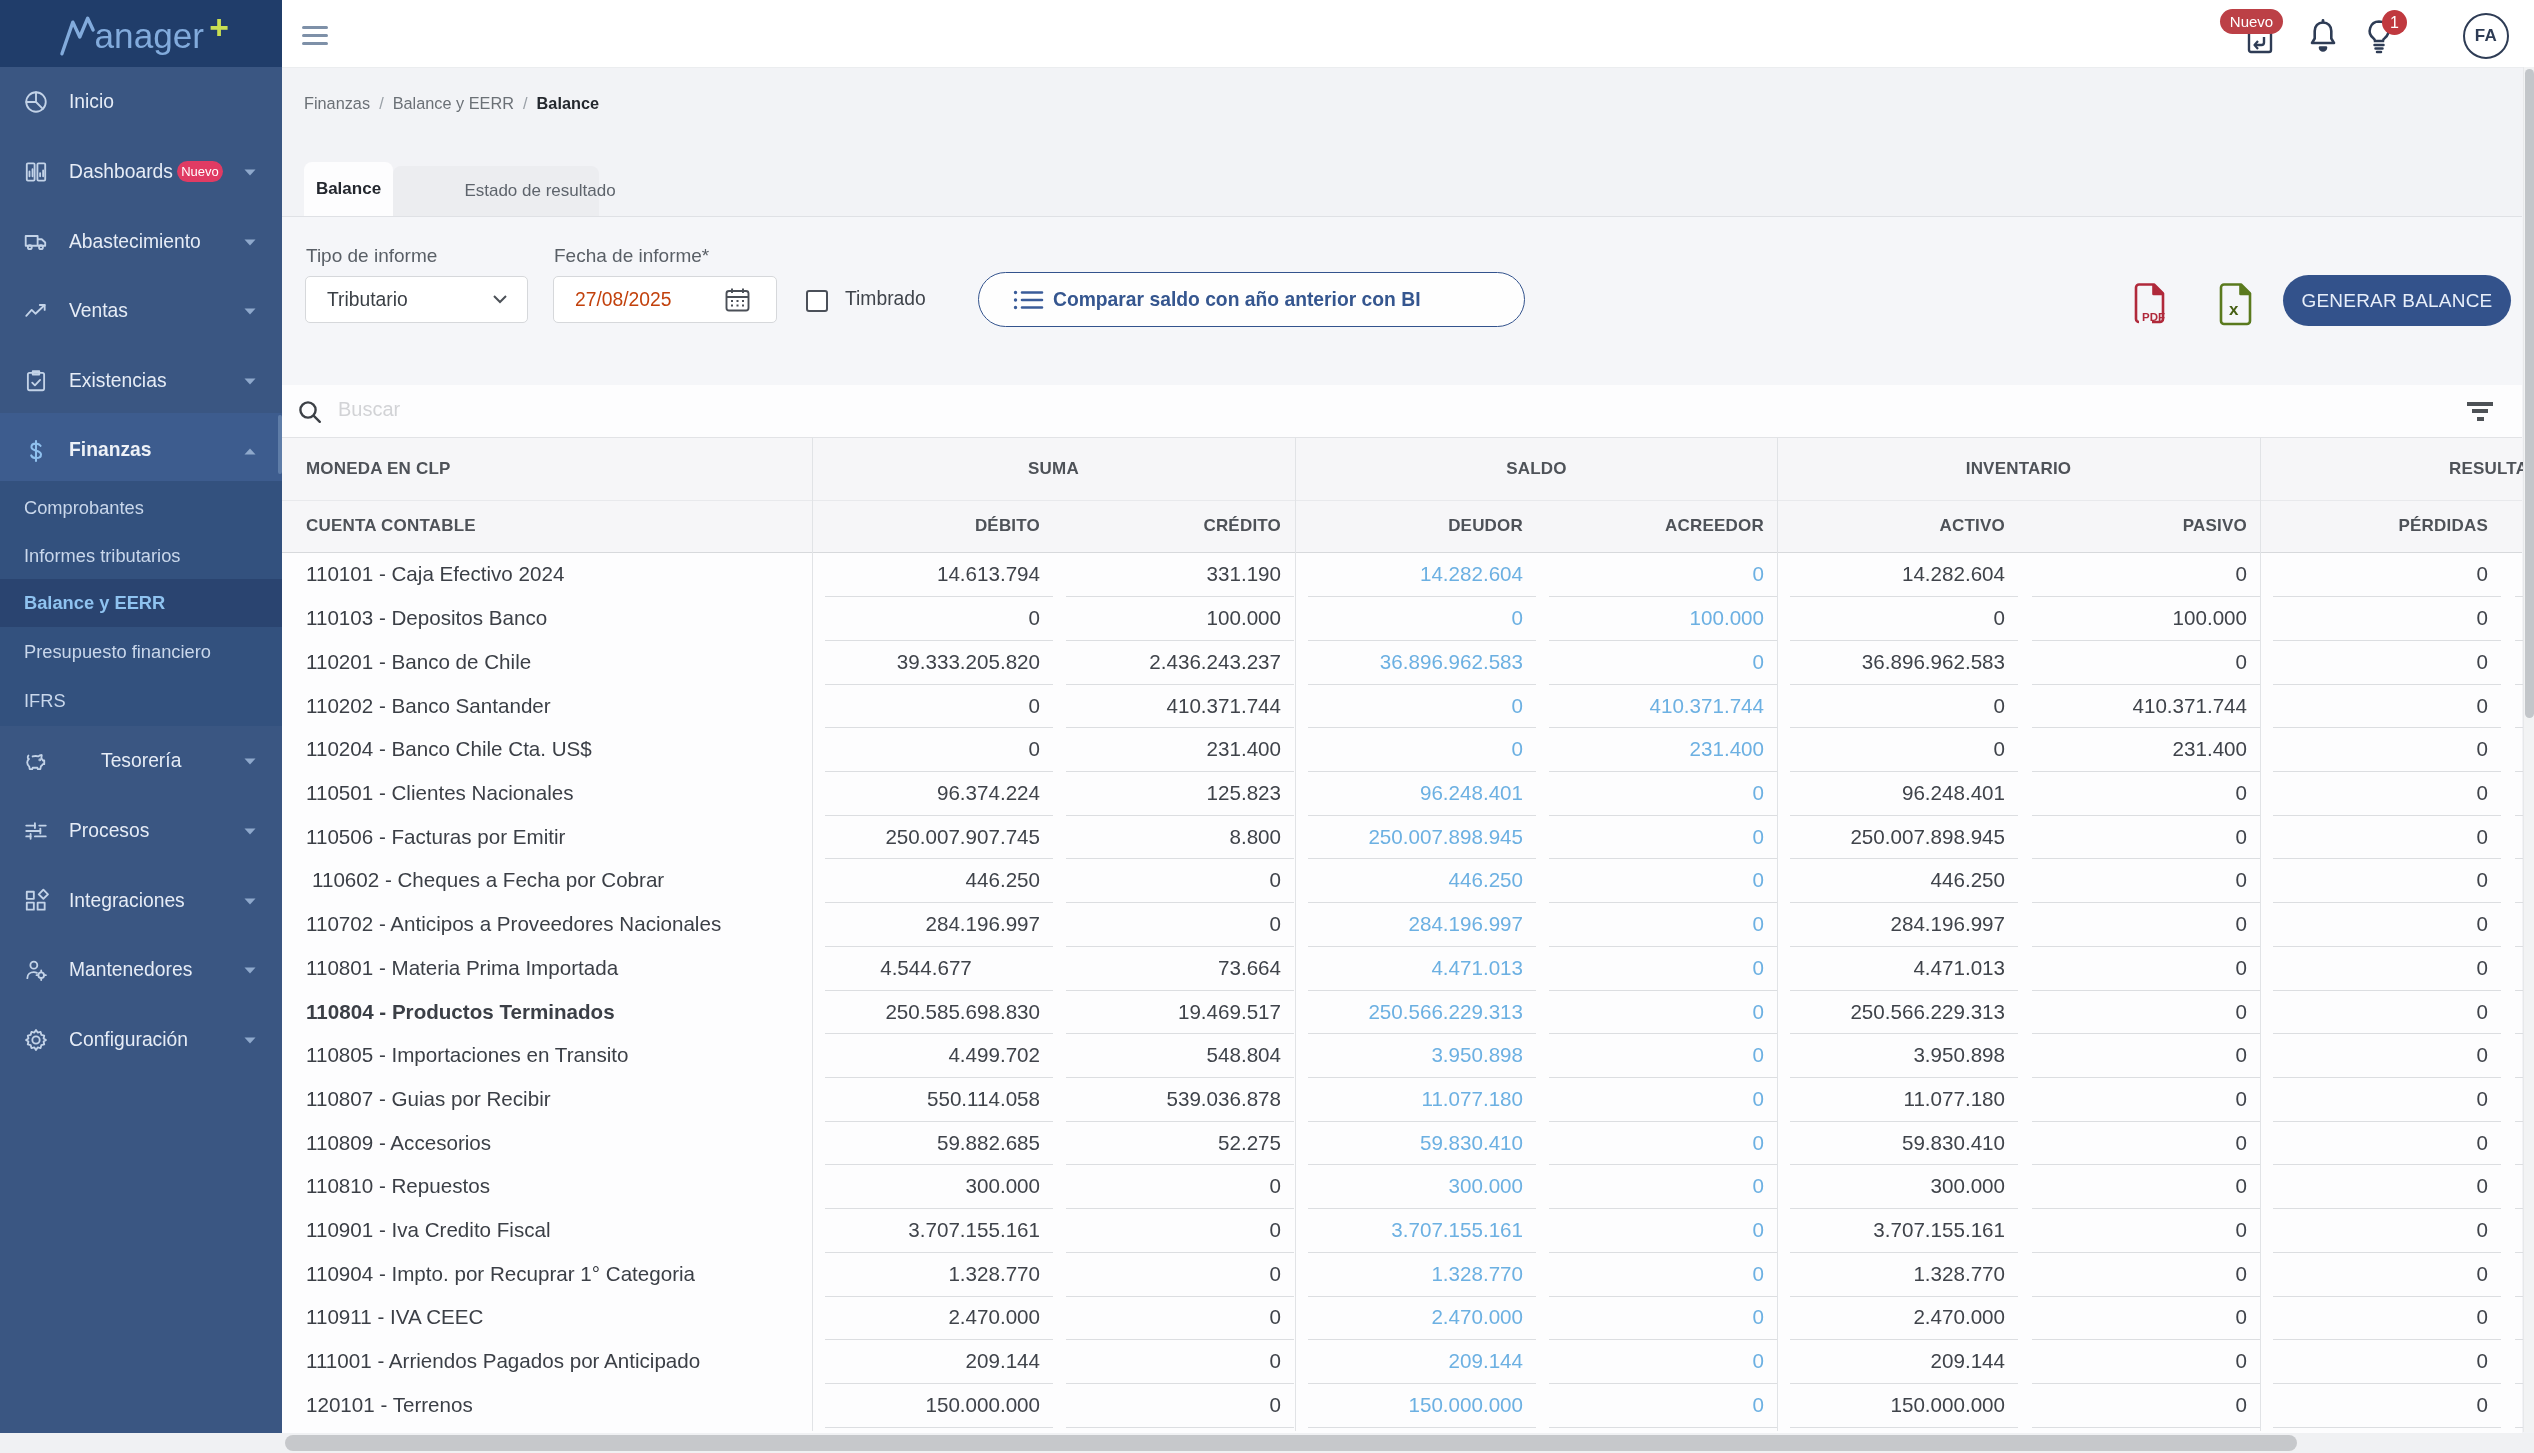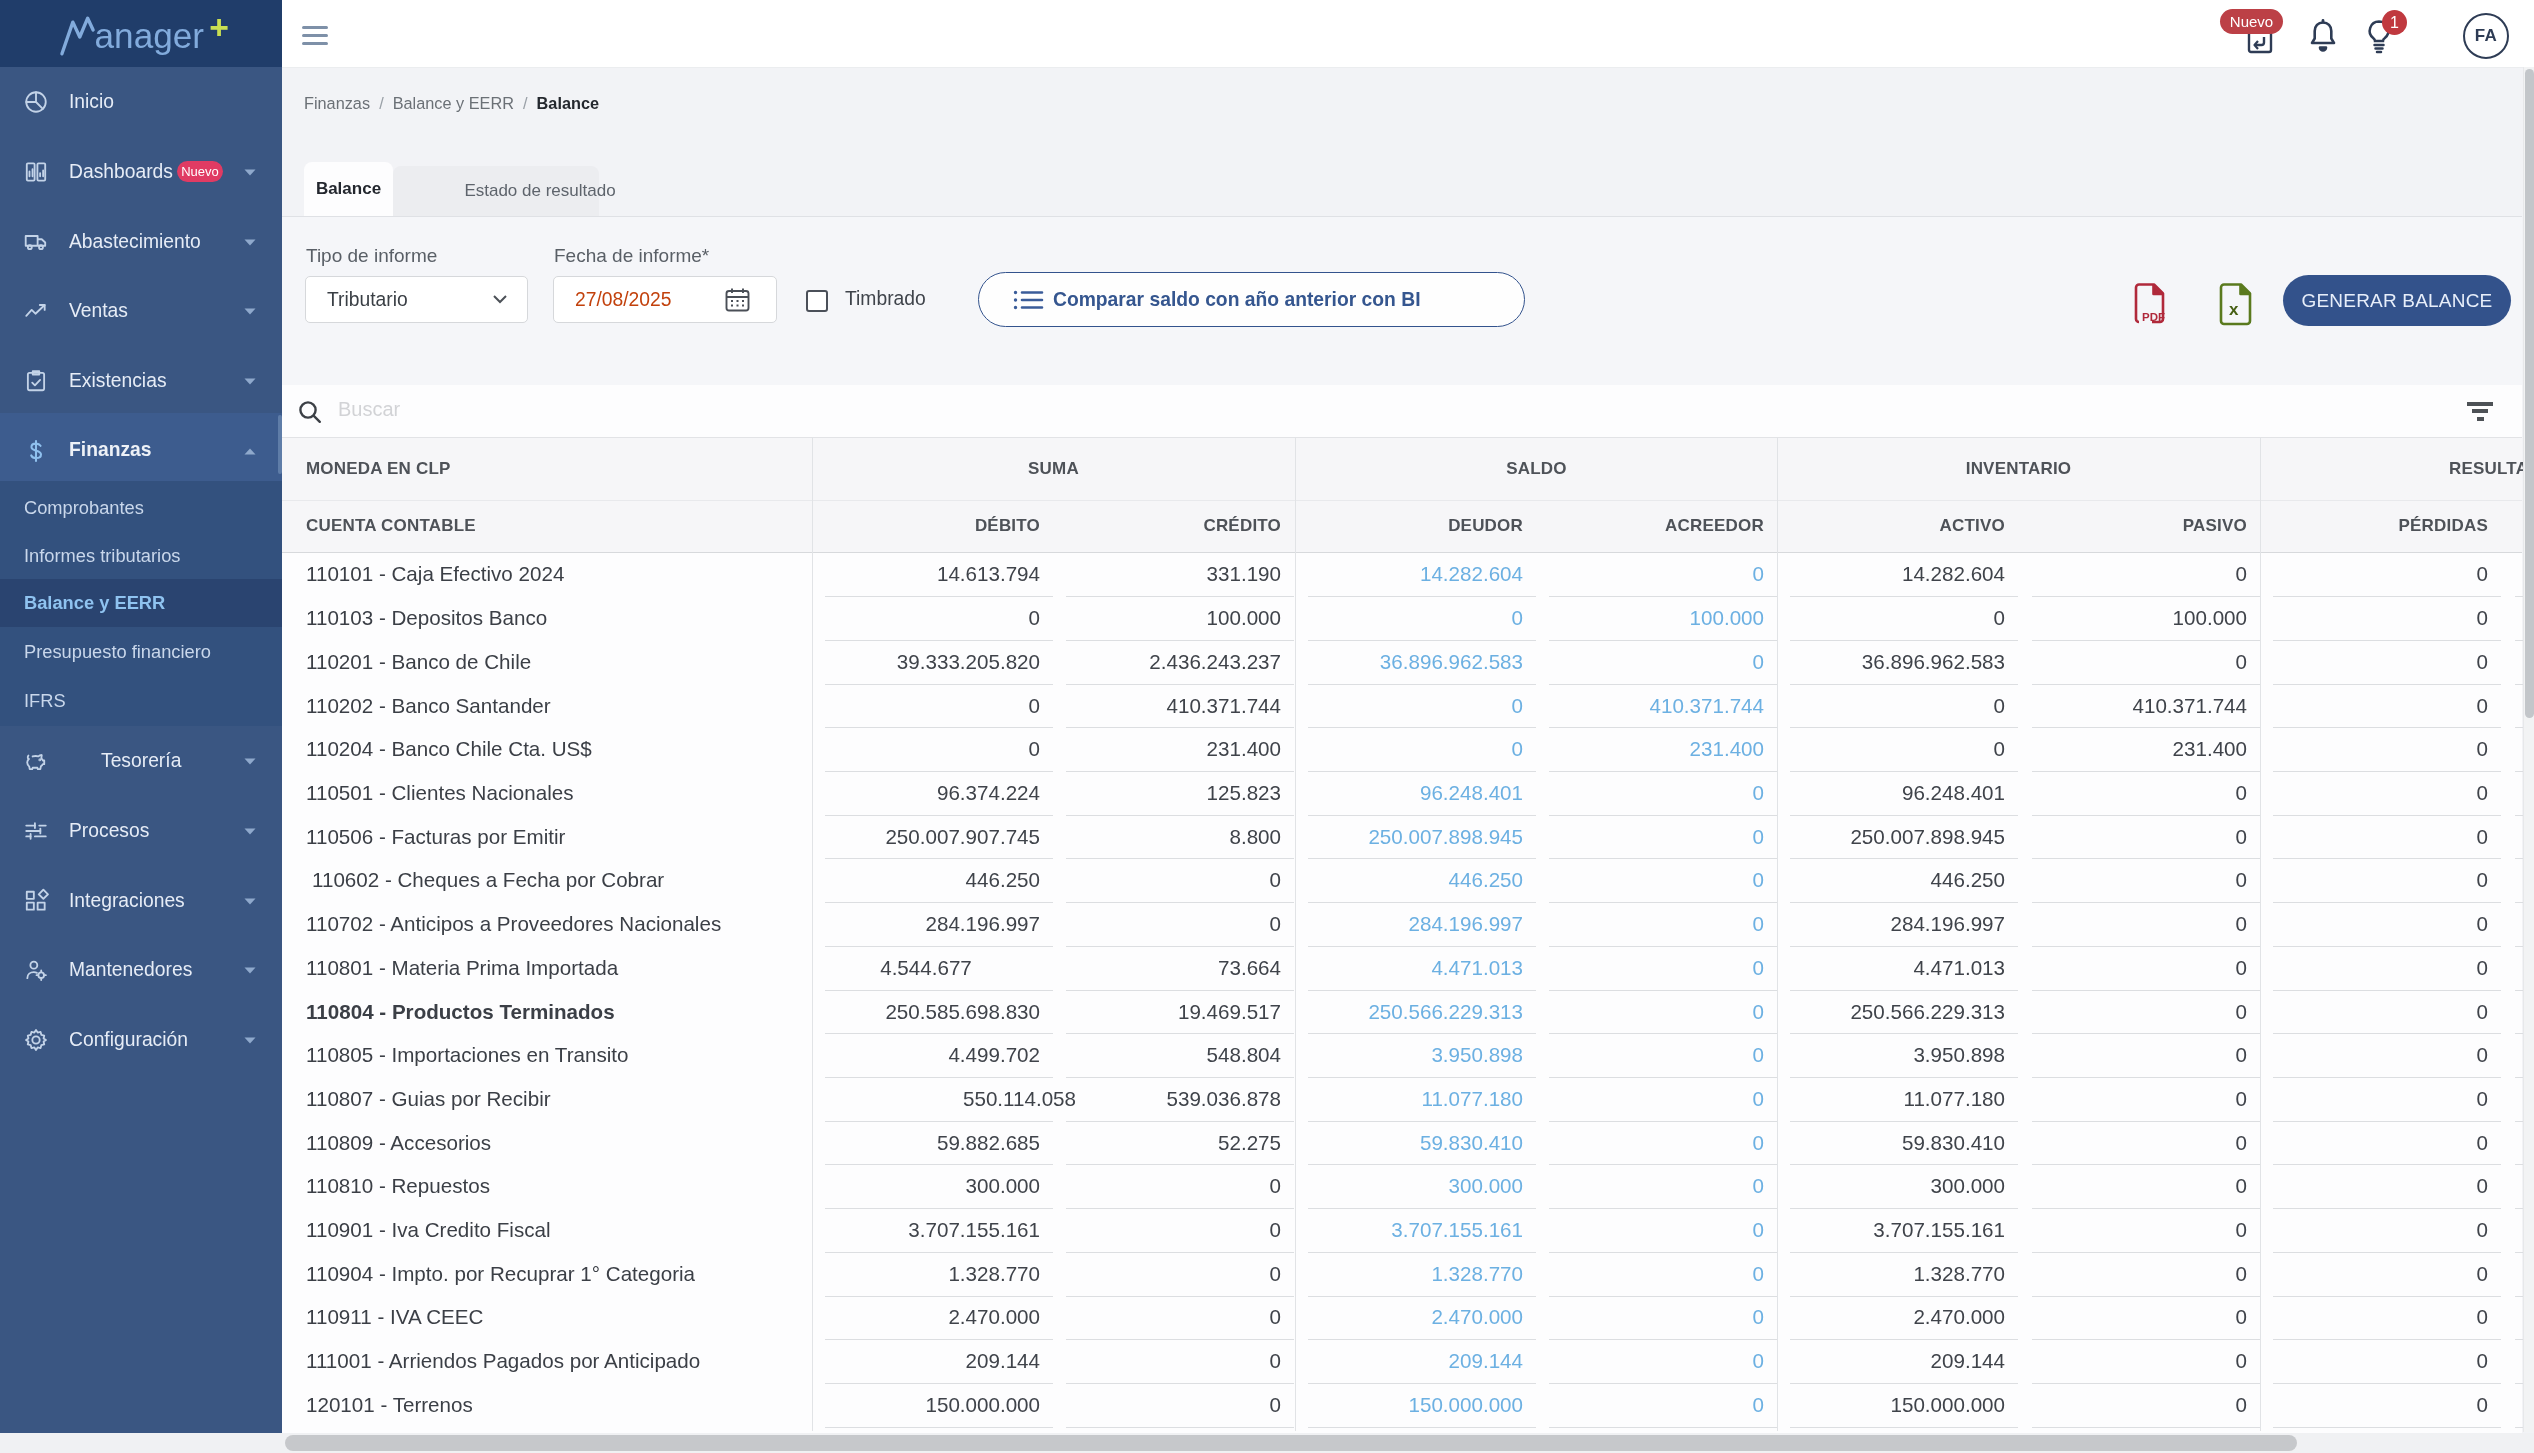--- a/index.html
+++ b/index.html
@@ -302,21 +302,21 @@
 <div class="abs" style="left:1536px;top:1033px;width:228px;height:44px;line-height:44px;font-size:20.6px;color:#6cb0e2;text-align:right;">0</div>
 <div class="abs" style="left:1549px;top:1077px;width:228px;height:1px;background:#dcdee1;"></div>
 <div class="abs" style="left:1777px;top:1033px;width:228px;height:44px;line-height:44px;font-size:20.6px;color:#3f434a;text-align:right;">3.950.898</div>
 <div class="abs" style="left:1790px;top:1077px;width:228px;height:1px;background:#dcdee1;"></div>
 <div class="abs" style="left:2019px;top:1033px;width:228px;height:44px;line-height:44px;font-size:20.6px;color:#3f434a;text-align:right;">0</div>
 <div class="abs" style="left:2032px;top:1077px;width:228px;height:1px;background:#dcdee1;"></div>
 <div class="abs" style="left:2260px;top:1033px;width:228px;height:44px;line-height:44px;font-size:20.6px;color:#3f434a;text-align:right;">0</div>
 <div class="abs" style="left:2273px;top:1077px;width:228px;height:1px;background:#dcdee1;"></div>
 <div class="abs" style="left:2515px;top:1077px;width:8px;height:1px;background:#dcdee1;"></div>
 <div class="abs" style="left:306px;top:1077px;width:495px;height:44px;line-height:44px;font-size:20.6px;color:#3b3f46;white-space:nowrap;">110807 - Guias por Recibir</div>
-<div class="abs" style="left:812px;top:1077px;width:228px;height:44px;line-height:44px;font-size:20.6px;color:#3f434a;text-align:right;padding-left:36px;">550.114.058</div>
+<div class="abs" style="left:812px;top:1077px;width:228px;height:44px;line-height:44px;font-size:20.6px;color:#3f434a;text-align:right;">550.114.058</div>
 <div class="abs" style="left:825px;top:1121px;width:228px;height:1px;background:#dcdee1;"></div>
 <div class="abs" style="left:1053px;top:1077px;width:228px;height:44px;line-height:44px;font-size:20.6px;color:#3f434a;text-align:right;">539.036.878</div>
 <div class="abs" style="left:1066px;top:1121px;width:228px;height:1px;background:#dcdee1;"></div>
 <div class="abs" style="left:1295px;top:1077px;width:228px;height:44px;line-height:44px;font-size:20.6px;color:#6cb0e2;text-align:right;">11.077.180</div>
 <div class="abs" style="left:1308px;top:1121px;width:228px;height:1px;background:#dcdee1;"></div>
 <div class="abs" style="left:1536px;top:1077px;width:228px;height:44px;line-height:44px;font-size:20.6px;color:#6cb0e2;text-align:right;">0</div>
 <div class="abs" style="left:1549px;top:1121px;width:228px;height:1px;background:#dcdee1;"></div>
 <div class="abs" style="left:1777px;top:1077px;width:228px;height:44px;line-height:44px;font-size:20.6px;color:#3f434a;text-align:right;">11.077.180</div>
 <div class="abs" style="left:1790px;top:1121px;width:228px;height:1px;background:#dcdee1;"></div>
 <div class="abs" style="left:2019px;top:1077px;width:228px;height:44px;line-height:44px;font-size:20.6px;color:#3f434a;text-align:right;">0</div>

